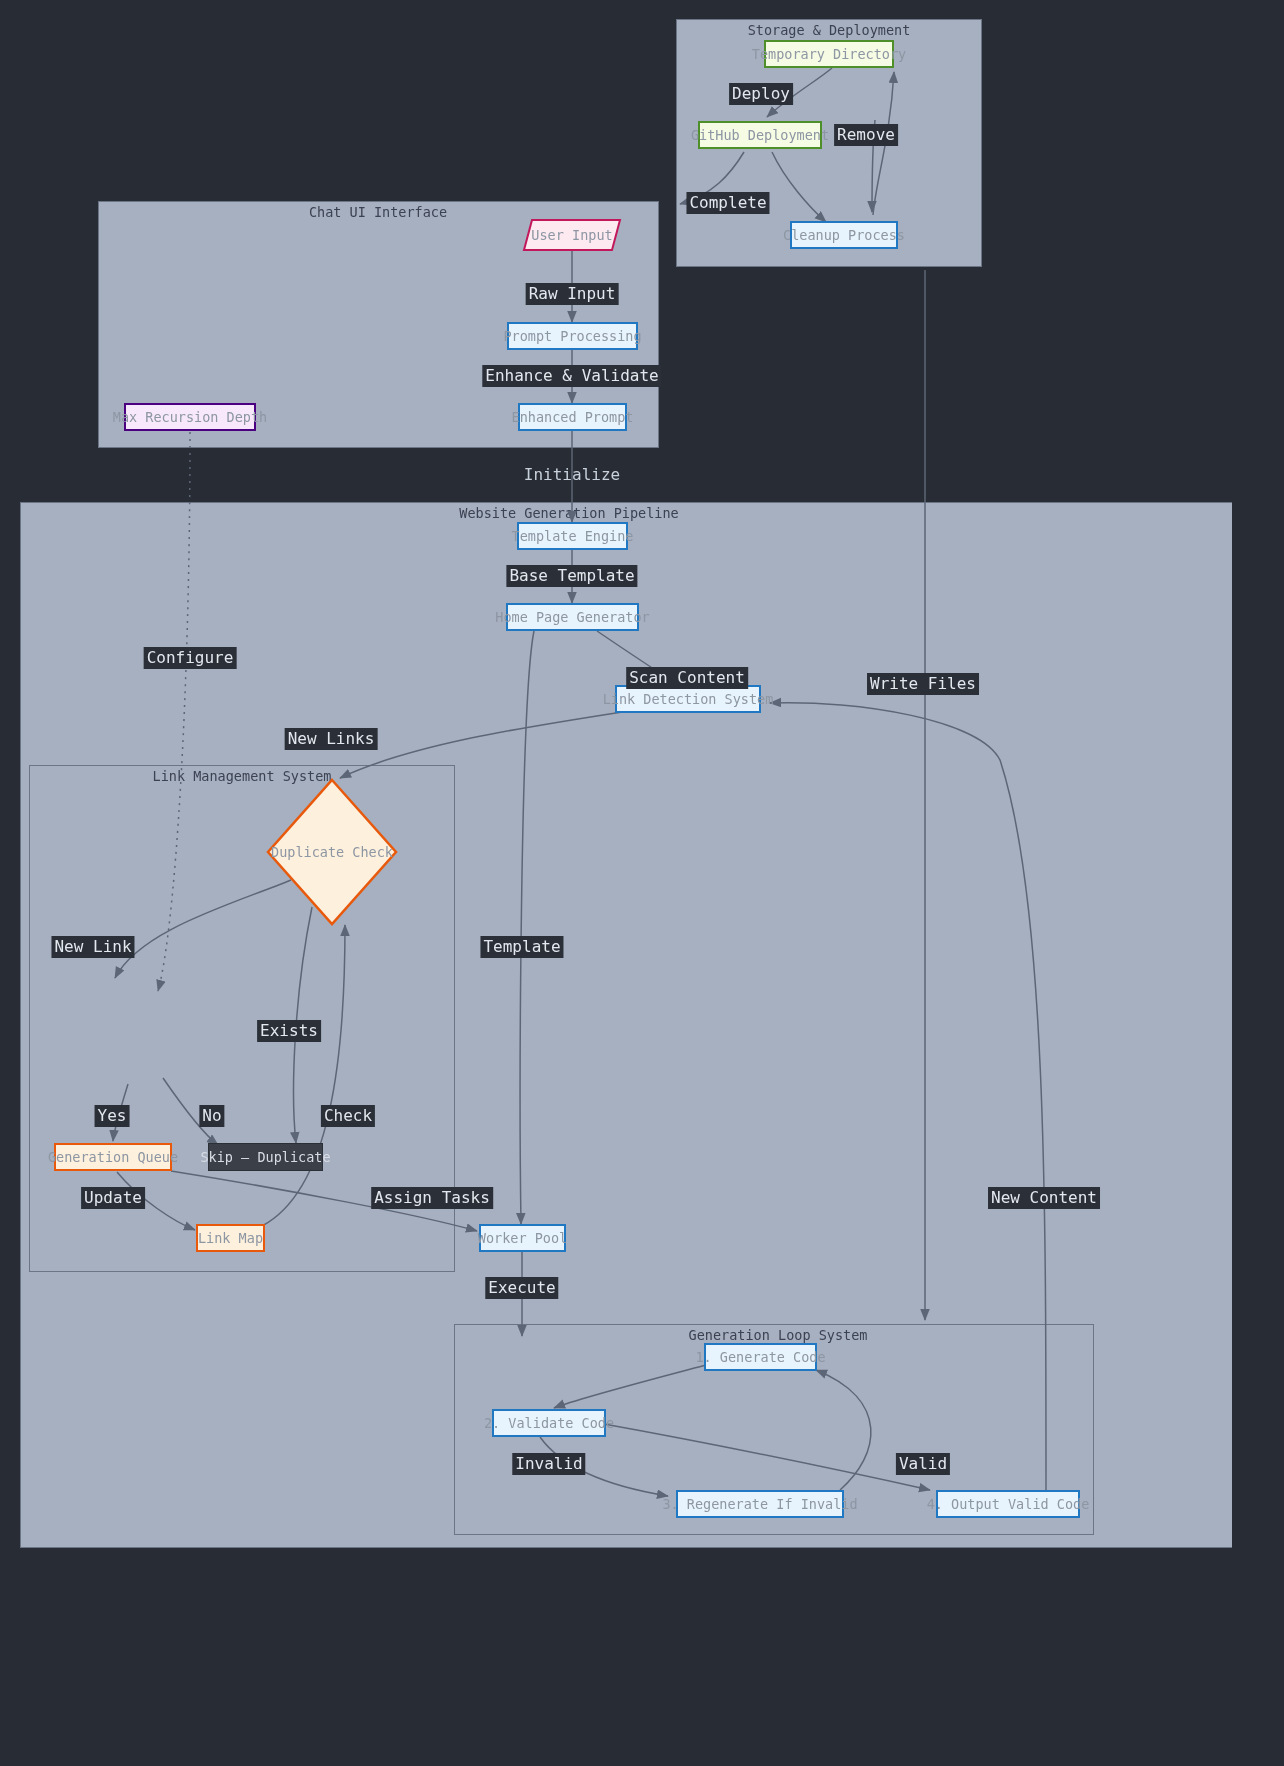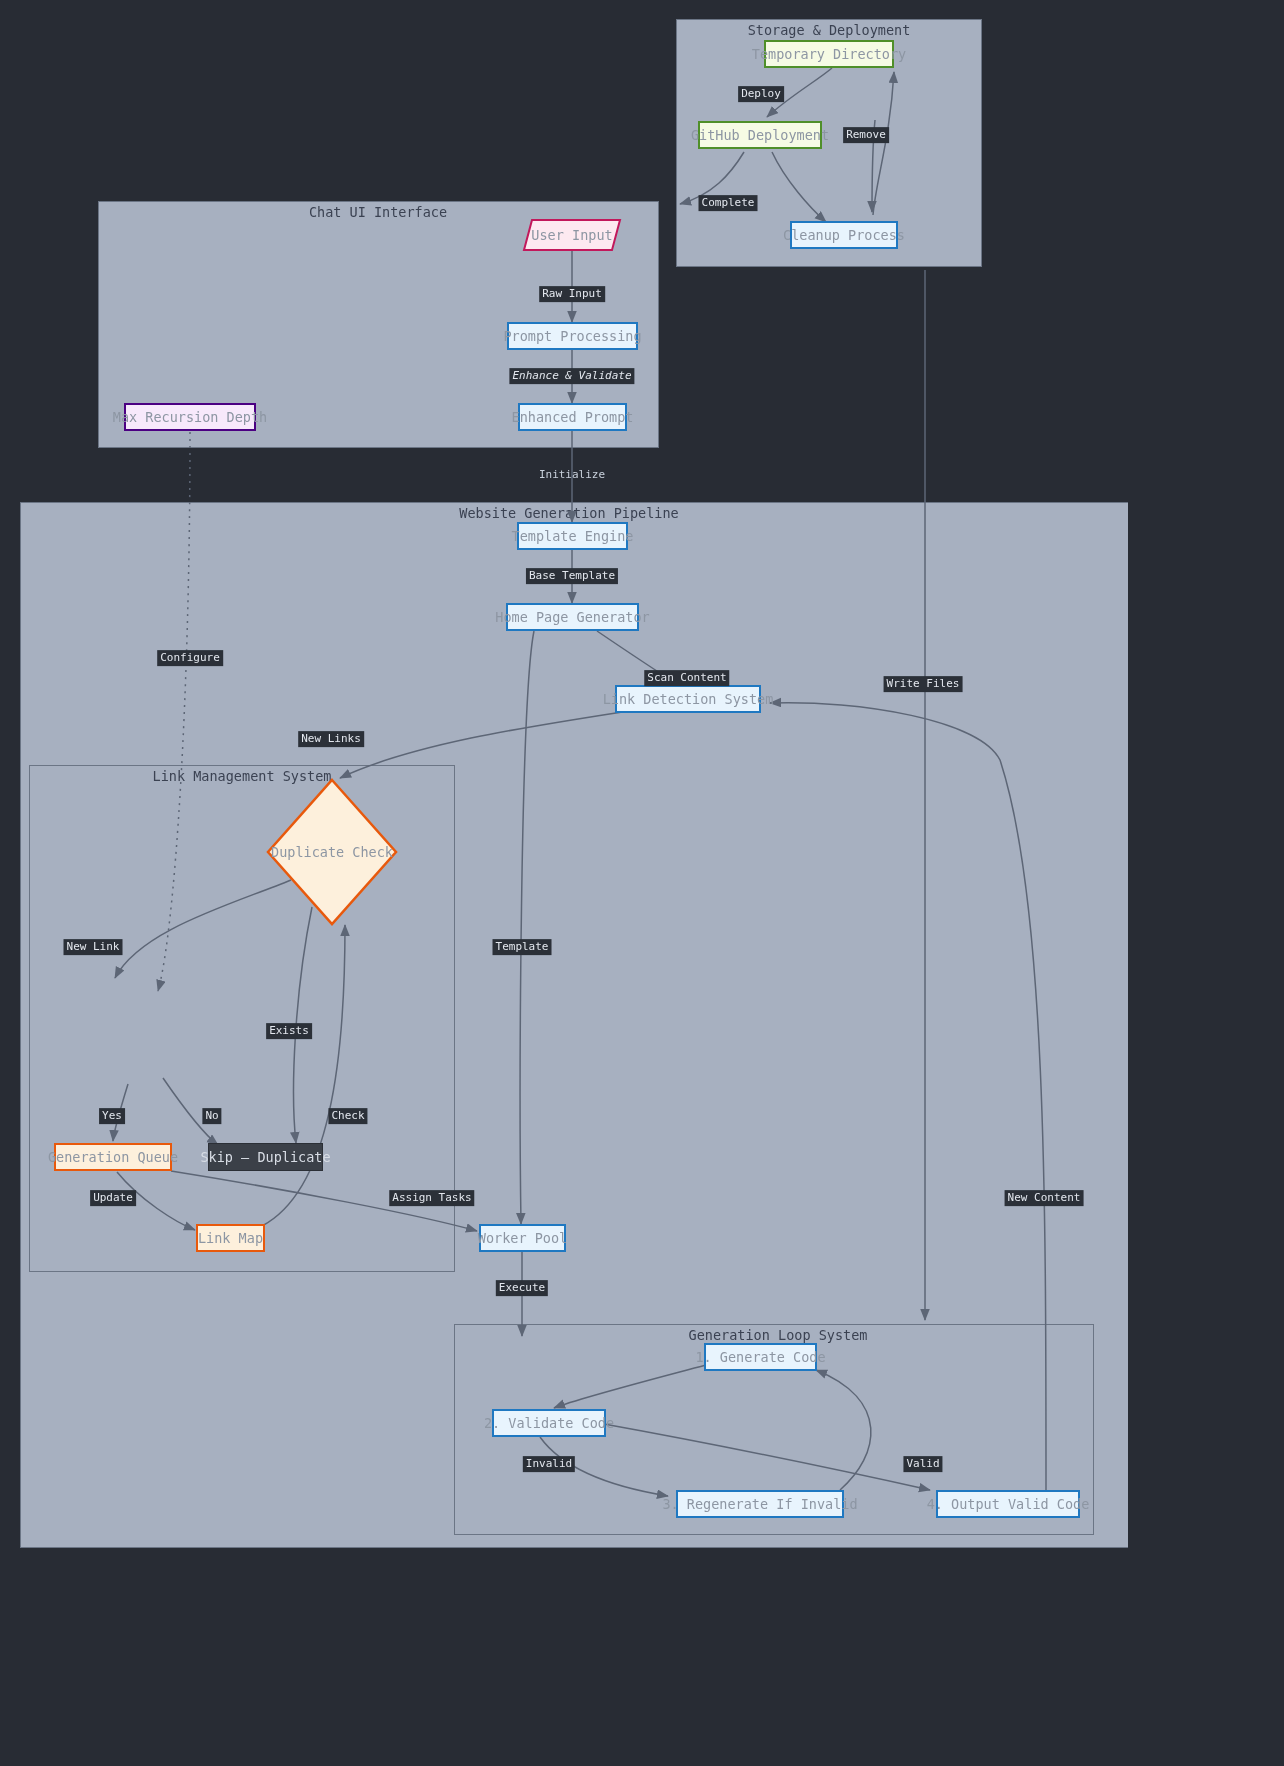--- a/index.html
+++ b/index.html
@@ -1,38 +1,38 @@
 <!DOCTYPE html>
 <html><head>
 <meta charset="utf-8">
 <style>
   html,body{margin:0;padding:0;background:#282c34;}
   body{font-family:"DejaVu Sans Mono","Liberation Mono",monospace;}
-  #canvas{position:relative;width:1128px;height:1766px;background:#282c34;overflow:hidden;}
+  #canvas{position:relative;width:1232px;height:1766px;background:#282c34;overflow:hidden;}
   svg.layer{position:absolute;left:0;top:0;width:1284px;height:1766px;}
 
   .cluster{position:absolute;background:#a7b0c0;border:1px solid #6b7585;box-sizing:border-box;}
   .cluster.nofill{background:transparent;}
   .cluster-title{position:absolute;color:#3b4252;font-size:13.5px;white-space:nowrap;
     transform:translateX(-50%);letter-spacing:0px;}
 
   .node{position:absolute;display:flex;align-items:center;justify-content:center;
     box-sizing:border-box;font-size:13.5px;white-space:nowrap;}
   .n-blue{background:#e8f4fd;border:2px solid #1f78c1;color:#8d96a3;}
   .n-green{background:#f6fbe4;border:2px solid #4f8f29;color:#8d96a3;}
   .n-orange{background:#fdf0dc;border:2px solid #e8590c;color:#8d96a3;}
   .n-dark{background:#3b4048;border:1px solid #2b2f36;color:#d8dde5;}
   .n-pinkpara{color:#8d96a3;}
 
   .diamond{position:absolute;}
   .diamond .dlabel{position:absolute;left:0;top:0;width:100%;height:100%;
     display:flex;align-items:center;justify-content:center;font-size:13.5px;
     color:#8d96a3;white-space:nowrap;}
 
-  .elabel{position:absolute;background:#2b3038;color:#e3e7ee;font-size:11px;
+  .elabel{position:absolute;background:#2b3038;color:#e3e7ee;font-size:16px;
     padding:1px 3px;white-space:nowrap;transform:translate(-50%,-50%);line-height:1.25;}
   .elabel.plain{background:transparent;color:#c9d1dc;}
 </style>
 </head>
 <body>
 
 <div id="canvas">
 
   <div class="cluster" style="left:676px;top:19px;width:306px;height:248px;"></div>
   <div class="cluster-title" style="left:829px;top:22px;">Storage &amp; Deployment</div>
@@ -169,21 +169,21 @@
     <span>3. Regenerate If Invalid</span>
   </div>
   <div class="node n-blue" style="left:936px;top:1490px;width:144px;height:28px;">
     <span>4. Output Valid Code</span>
   </div>
 
   <div class="elabel" style="left:761px;top:94px;">Deploy</div>
   <div class="elabel" style="left:866px;top:135px;">Remove</div>
   <div class="elabel" style="left:728px;top:203px;">Complete</div>
   <div class="elabel" style="left:572px;top:294px;">Raw Input</div>
-  <div class="elabel" style="left:572px;top:376px;font-style:italic;">Enhance &amp; Validate</div>
+  <div class="elabel" style="left:572px;top:376px;">Enhance &amp; Validate</div>
   <div class="elabel plain" style="left:572px;top:475px;">Initialize</div>
   <div class="elabel" style="left:572px;top:576px;">Base Template</div>
   <div class="elabel" style="left:687px;top:658px;margin-top:20px;">Scan Content</div>
   <div class="elabel" style="left:923px;top:684px;">Write Files</div>
   <div class="elabel" style="left:331px;top:739px;">New Links</div>
   <div class="elabel" style="left:190px;top:658px;">Configure</div>
   <div class="elabel" style="left:93px;top:947px;">New Link</div>
   <div class="elabel" style="left:289px;top:1031px;">Exists</div>
   <div class="elabel" style="left:348px;top:1116px;">Check</div>
   <div class="elabel" style="left:112px;top:1116px;">Yes</div>

